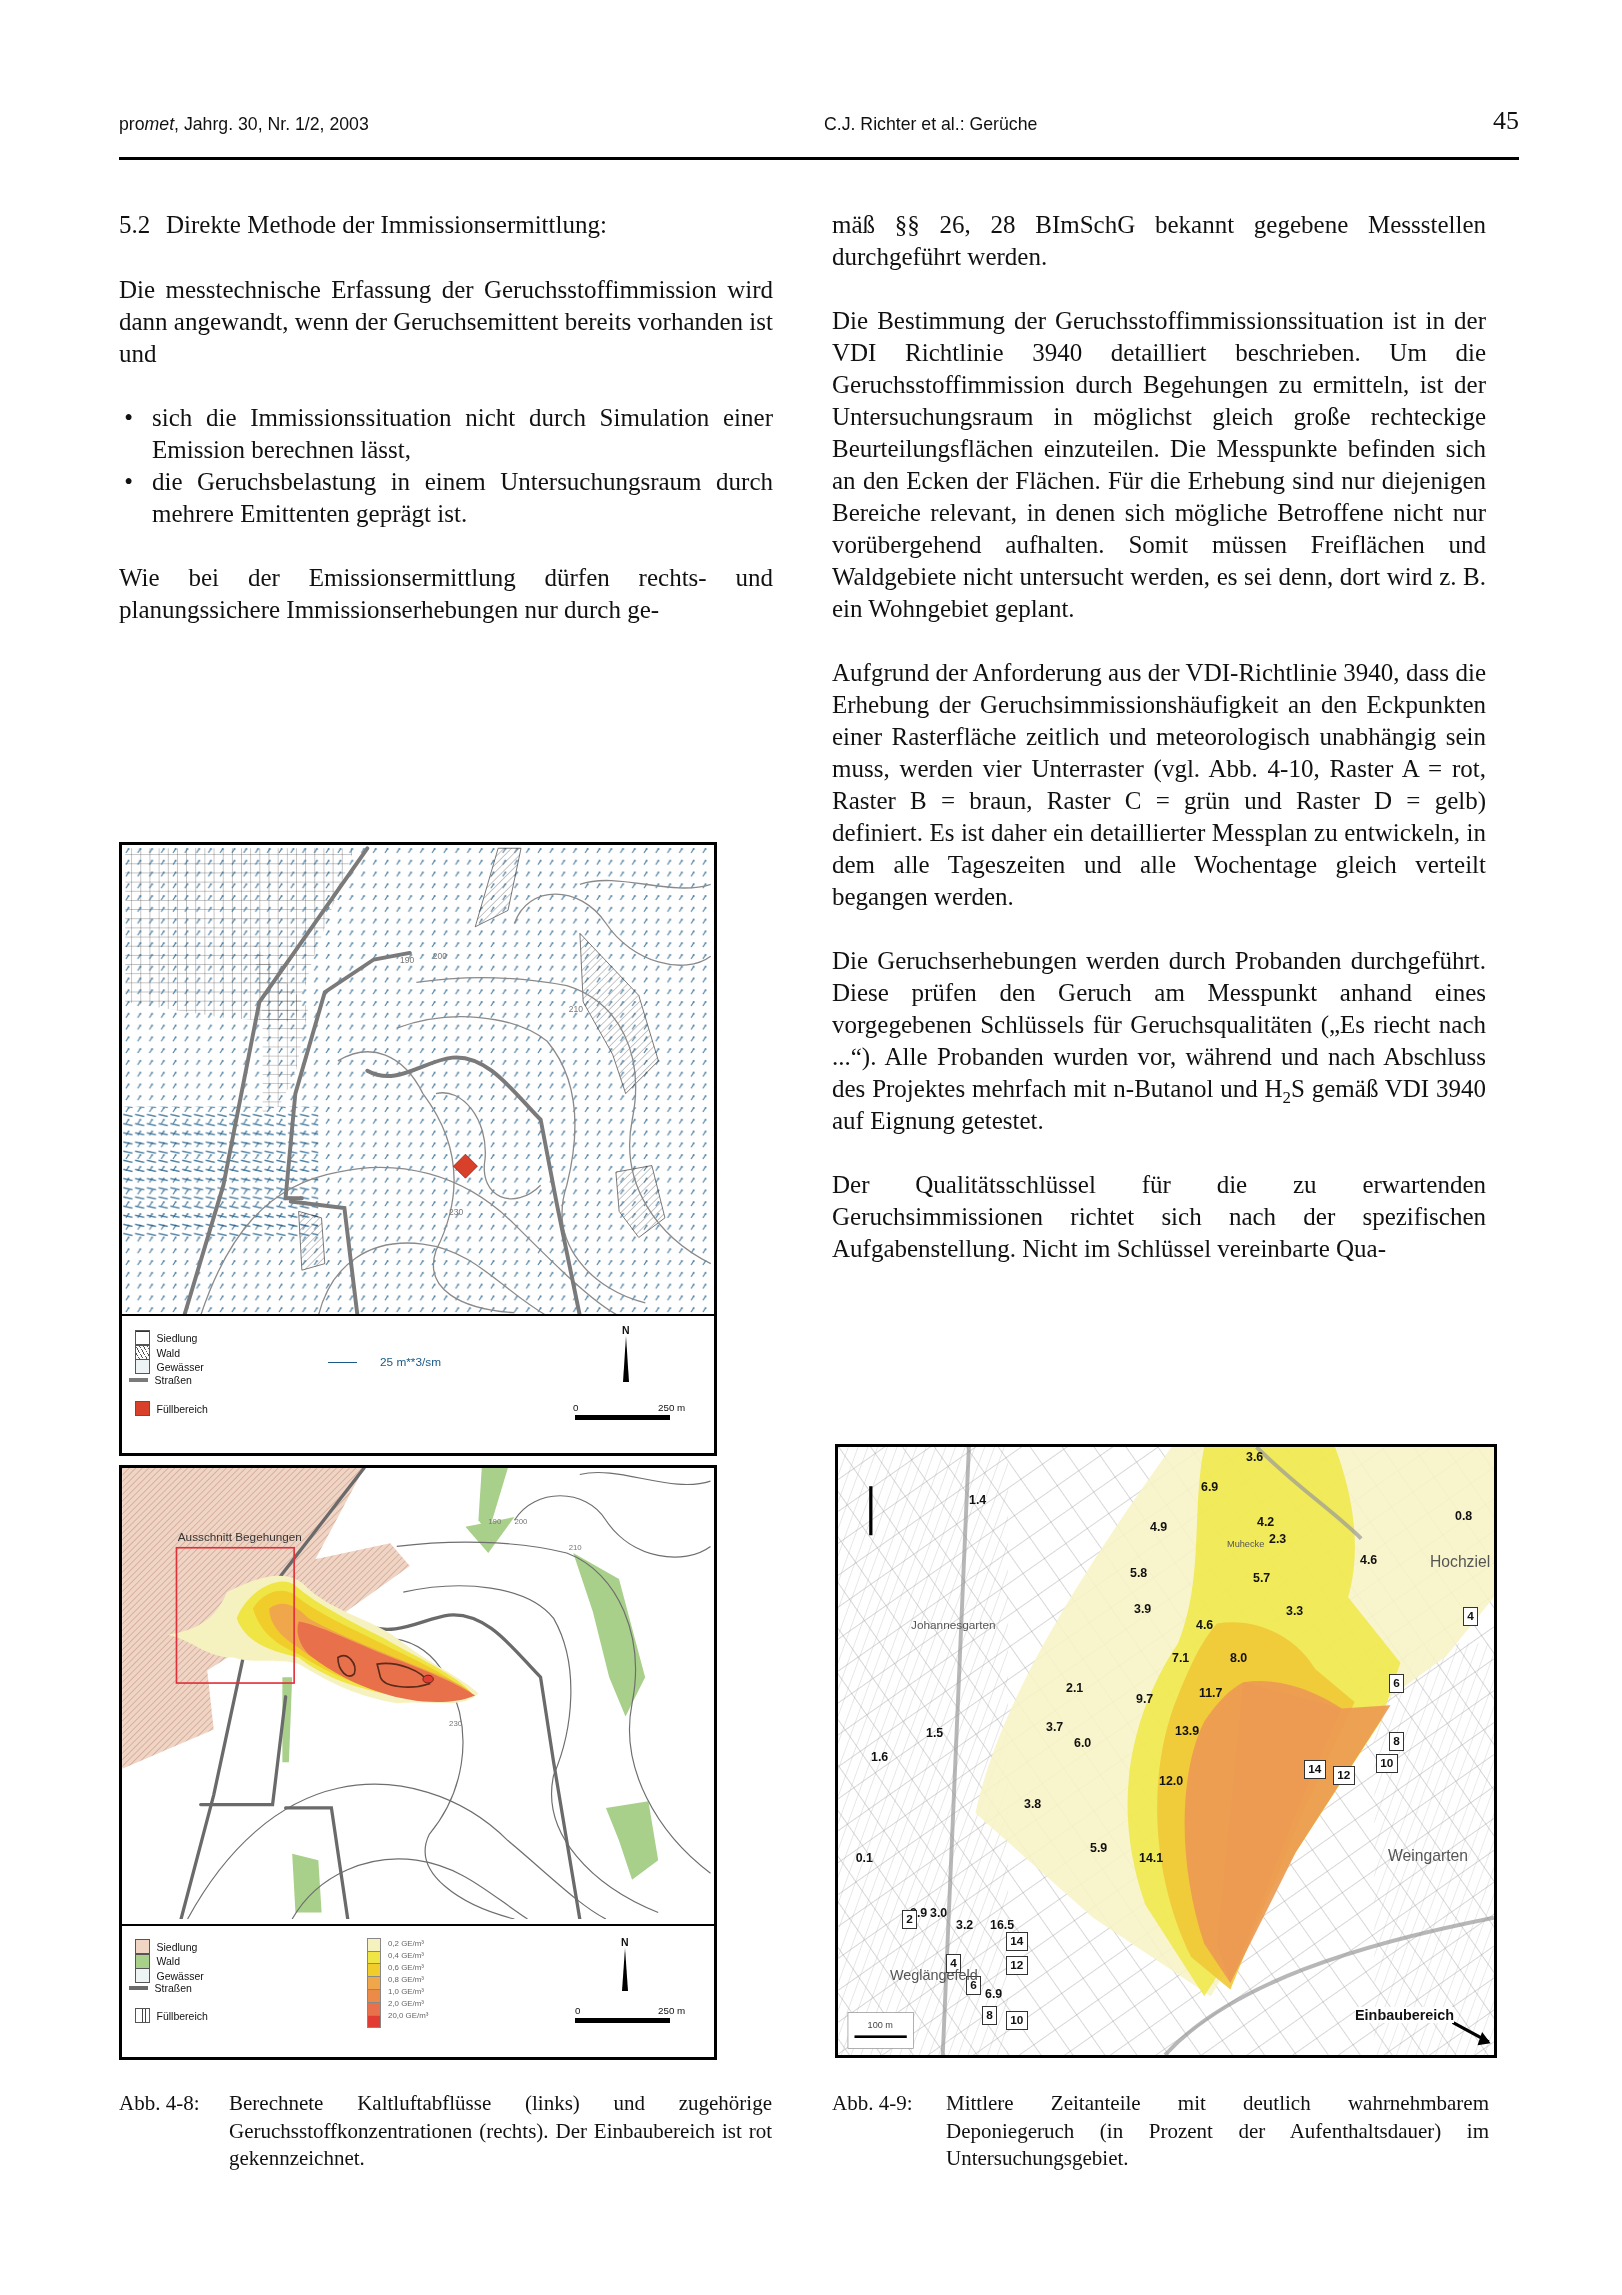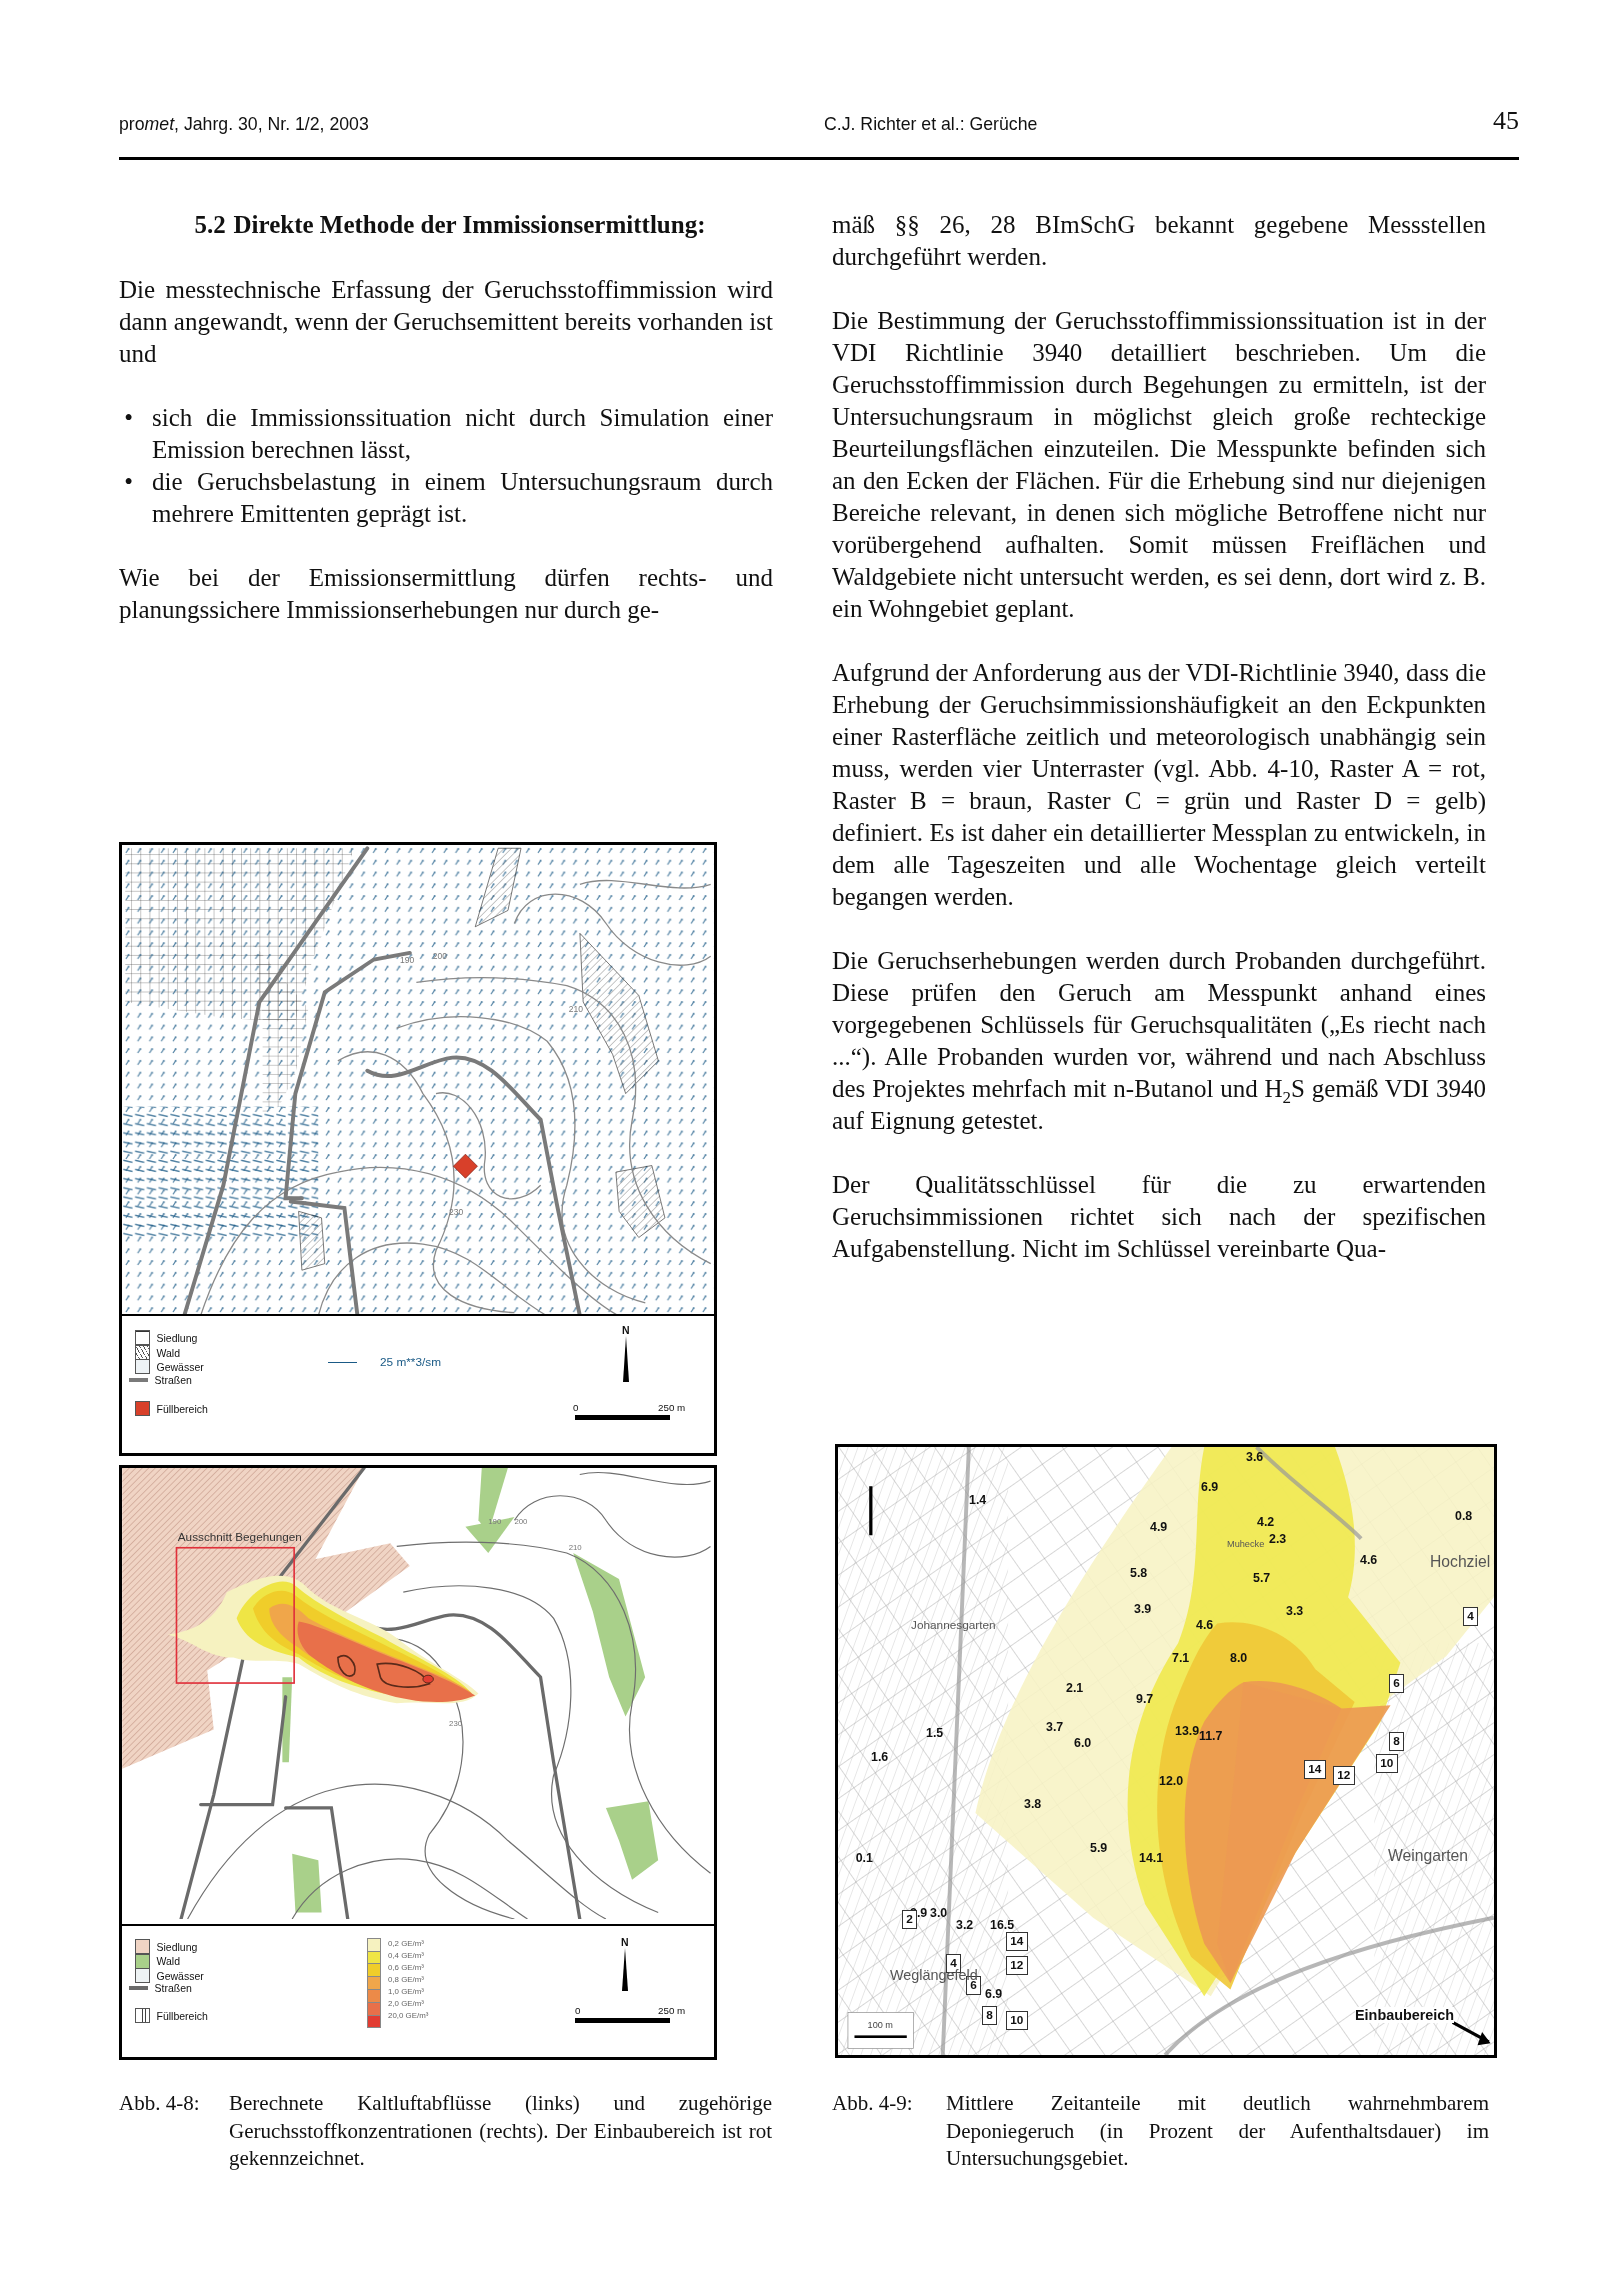--- a/index.html
+++ b/index.html
@@ -13,21 +13,21 @@
   .hdr .left i { font-style:italic; }
   .hdr .center { position:absolute; left:705px; top:3.9px; }
   .hdr .pnum { position:absolute; right:0; top:-3.9px; font-size:26px; font-family:"Liberation Serif", serif; }
   .rule { position:absolute; top:157px; left:119px; width:1400px; height:2.6px; background:#000; }
 
   
   .col { position:absolute; font-size:25px; line-height:32px; text-align:justify; }
   .colL { left:119px; top:209px; width:654px; }
   .colR { left:832px; top:209px; width:654px; }
   .col p { margin:0 0 32px 0; }
-  .col h2 { font-size:25px; line-height:32px; font-weight:bold; margin:0 0 33px 0; text-align:center; }
+  .col h2 { font-size:25px; line-height:32px; font-weight:normal; margin:0 0 33px 0; text-align:left; }
   .col h2 .num { display:inline-block; width:47px; }
   .col h2 .t2 { display:block; padding-left:47px; }
   ul.bul { list-style:none; margin:0 0 32px 0; padding:0; }
   ul.bul li { position:relative; padding-left:33px; }
   ul.bul li::before { content:"\2022"; position:absolute; left:5.2px; top:0; }
   sub { font-size:17px; line-height:0; }
 
   
   .fig { position:absolute; border:3.3px solid #000; background:#fff; overflow:hidden; }
   .fig1 { left:119px; top:842px; width:592px; height:608px; }
@@ -314,21 +314,21 @@
   <span class="val" style="left:522px; top:106px;">4.6</span>
   <span class="val" style="left:292px; top:119px;">5.8</span>
   <span class="val" style="left:415px; top:124px;">5.7</span>
   <span class="val" style="left:296px; top:155px;">3.9</span>
   <span class="val" style="left:448px; top:157px;">3.3</span>
   <span class="val" style="left:358px; type:0; top:171px;">4.6</span>
   <span class="val" style="left:334px; top:204px;">7.1</span>
   <span class="val" style="left:392px; top:204px;">8.0</span>
   <span class="val" style="left:228px; top:234px;">2.1</span>
   <span class="val" style="left:298px; top:245px;">9.7</span>
-  <span class="val" style="left:361px; top:239px;margin-top:43px;">11.7</span>
+  <span class="val" style="left:361px; top:239px;">11.7</span>
   <span class="val" style="left:88px; top:255px;margin-top:24px;">1.5</span>
   <span class="val" style="left:208px; top:273px;">3.7</span>
   <span class="val" style="left:337px; top:277px;">13.9</span>
   <span class="val" style="left:236px; top:289px;">6.0</span>
   <span class="val" style="left:33px; top:303px;">1.6</span>
   <span class="val" style="left:321px; top:327px;">12.0</span>
   <span class="val" style="left:186px; top:350px;">3.8</span>
   <span class="val" style="left:252px; top:394px;">5.9</span>
   <span class="val" style="left:301px; top:404px;">14.1</span>
   <span class="val" style="left:17.7px; top:404px;">0.1</span>

